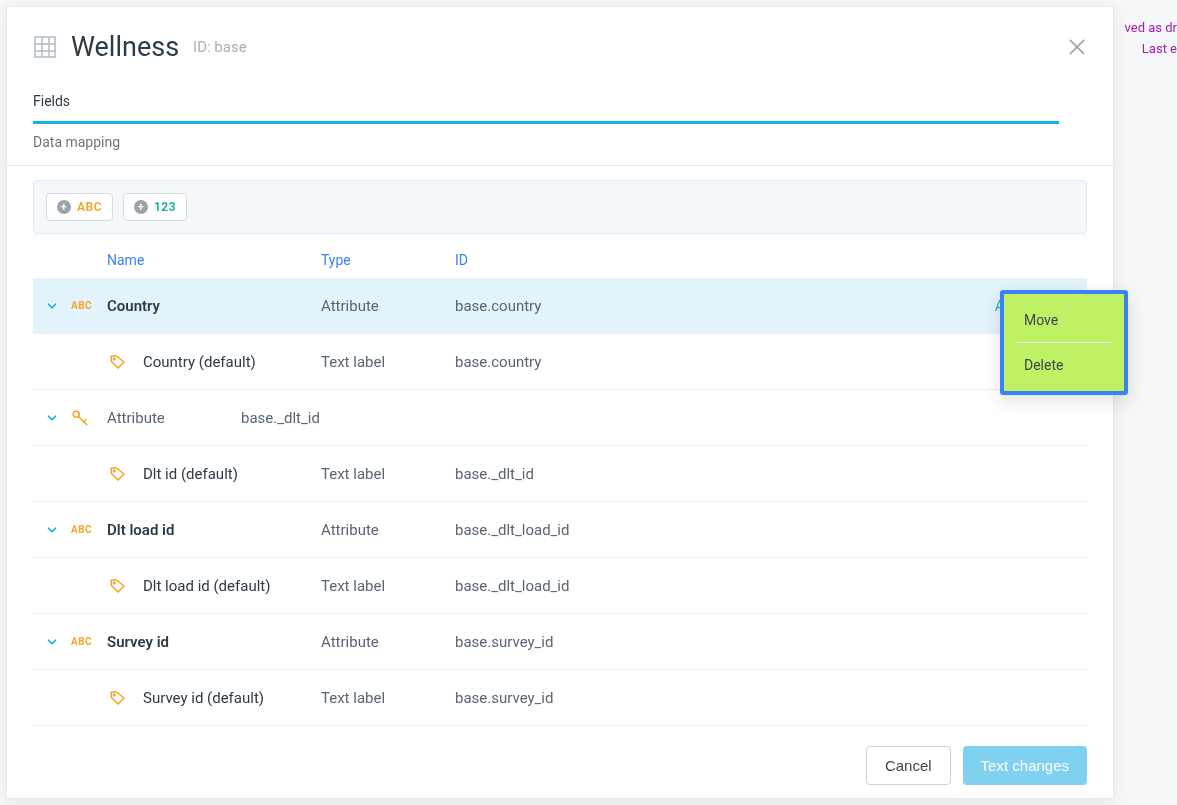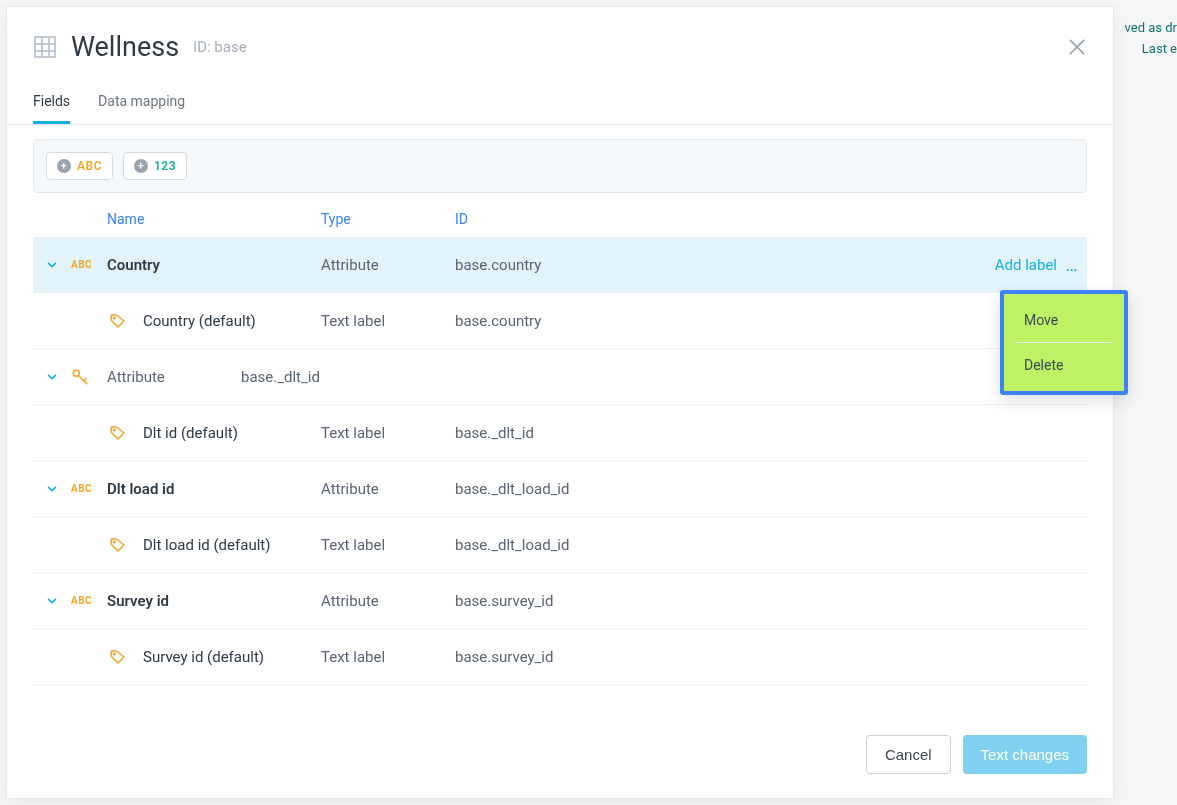--- a/index.html
+++ b/index.html
@@ -11,21 +11,21 @@
     height: 805px;
     position: relative;
     overflow: hidden;
     color: #464e56;
   }
   .bg-text {
     position: absolute;
     right: 0;
     top: 18px;
     text-align: right;
-    color: #0f766e;
+    color: #a21caf;
     font-size: 13px;
     line-height: 1.6;
     padding-right: 0;
   }
   .modal {
     position: absolute;
     left: 6px;
     top: 6px;
     width: 1108px;
     height: 793px;
@@ -63,20 +63,21 @@
     width: 20px;
     height: 20px;
     color: #9aa3ae;
     cursor: pointer;
   }
   .tabs {
     display: flex;
     padding: 0 26px;
     border-bottom: 1px solid #e6e9ec;
     margin-top: 12px;
+    flex-direction: column;
   }
   .tab {
     padding: 10px 0 12px 0;
     margin-right: 28px;
     font-size: 14px;
     color: #6d7680;
     cursor: pointer;
     border-bottom: 3px solid transparent;
   }
   .tab.active {

